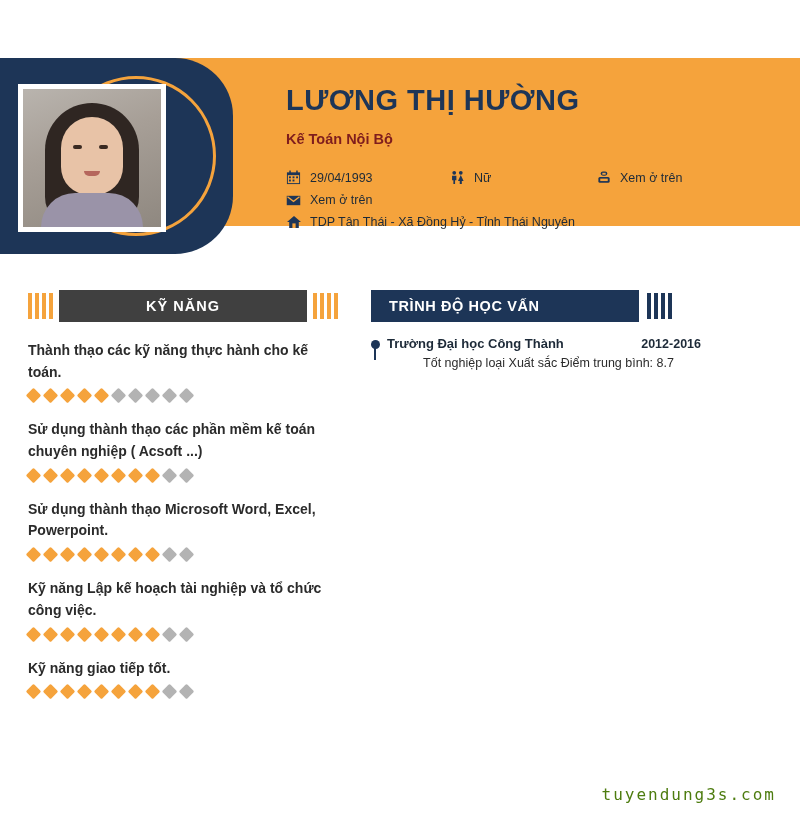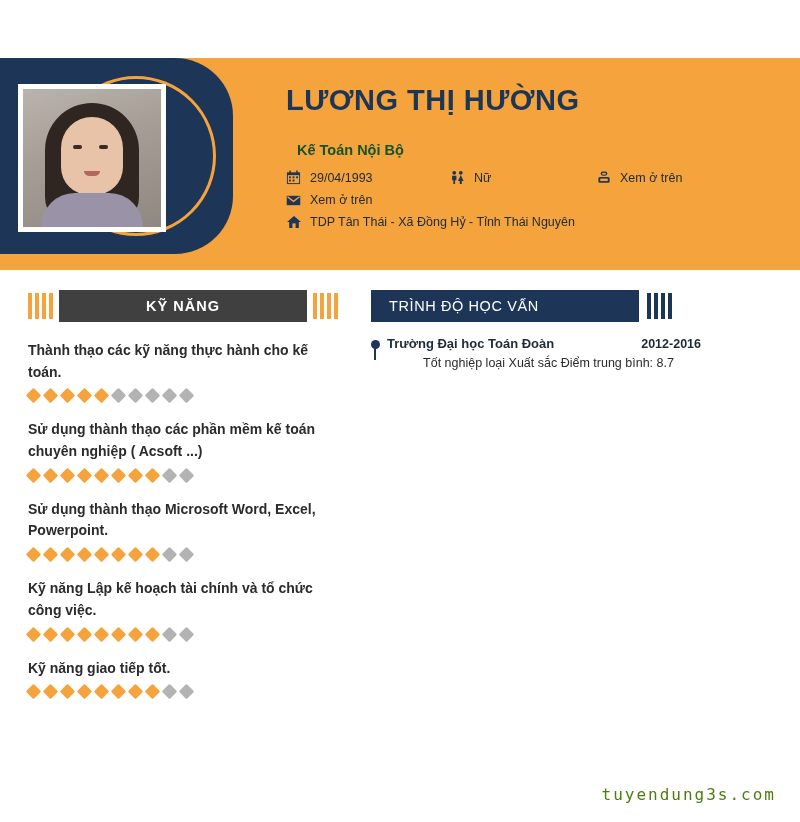--- a/index.html
+++ b/index.html
@@ -16,21 +16,21 @@
     color: #2b2b2b;
     overflow: hidden;
   }
 
   
   .header {
     position: absolute;
     left: 0;
     top: 58px;
     width: 800px;
-    height: 212px;
+    height: 168px;
     background: #f5a33c;
   }
   .photo-panel {
     position: absolute;
     left: 0;
     top: 0;
     width: 233px;
     height: 196px;
     background: #1d3557;
     border-top-right-radius: 58px;
@@ -109,25 +109,25 @@
   }
   .name {
     margin: 0;
     padding-top: 26px;
     font-size: 29px;
     font-weight: bold;
     color: #1d3557;
     letter-spacing: 0.5px;
   }
   .job-title {
-    margin: 11px;
+    margin: 0;
     padding-top: 14px;
     font-size: 14.5px;
     font-weight: bold;
-    color: #14532d;
+    color: #7f1d1d;
   }
   .info-grid {
     position: absolute;
     top: 112px;
     left: 0;
     right: 0;
   }
   .info-row {
     display: flex;
     align-items: flex-start;
@@ -210,21 +210,21 @@
     letter-spacing: 1px;
     margin: 0 6px;
   }
   .sec-right-wrap .sec-fill {
     width: 268px;
     height: 32px;
     background: #1d3557;
     display: flex;
     align-items: center;
     color: #ffffff;
-    font-weight: normal;
+    font-weight: bold;
     font-size: 14.5px;
     letter-spacing: 0.6px;
     padding-left: 18px;
     margin-right: 8px;
   }
 
   
   .skill { margin-top: 18px; }
   .skill-name {
     font-size: 14px;
@@ -461,21 +461,21 @@
             <span class="dia on"></span>
             <span class="dia on"></span>
             <span class="dia on"></span>
             <span class="dia on"></span>
             <span class="dia on"></span>
             <span class="dia off"></span>
             <span class="dia off"></span>
           </div>
         </div>
         <div class="skill">
-          <div class="skill-name">Kỹ năng Lập kế hoạch tài chính và tổ chức công việc.</div>
+          <div class="skill-name">Kỹ năng Lập kế hoạch tài nghiệp và tổ chức công việc.</div>
           <div class="diamonds">
             <span class="dia on"></span>
             <span class="dia on"></span>
             <span class="dia on"></span>
             <span class="dia on"></span>
             <span class="dia on"></span>
             <span class="dia on"></span>
             <span class="dia on"></span>
             <span class="dia on"></span>
             <span class="dia off"></span>
@@ -509,21 +509,21 @@
           <span></span>
           <span></span>
       </div>
     </div>
     <div class="edu-list">
       <div class="edu-line"></div>
       <div id="edu-items">
           <div class="edu-item">
             <div class="edu-dot"></div>
             <div class="edu-head">
-              <div class="edu-school">Trường Đại học Toán Đoàn</div>
+              <div class="edu-school">Trường Đại học Công Thành</div>
               <div class="edu-years">2012-2016</div>
             </div>
             <div class="edu-sub2">Tốt nghiệp loại Xuất sắc Điểm trung bình: 8.7</div>
           </div>
         </div>
     </div>
   </div>
 
 </div>
 

